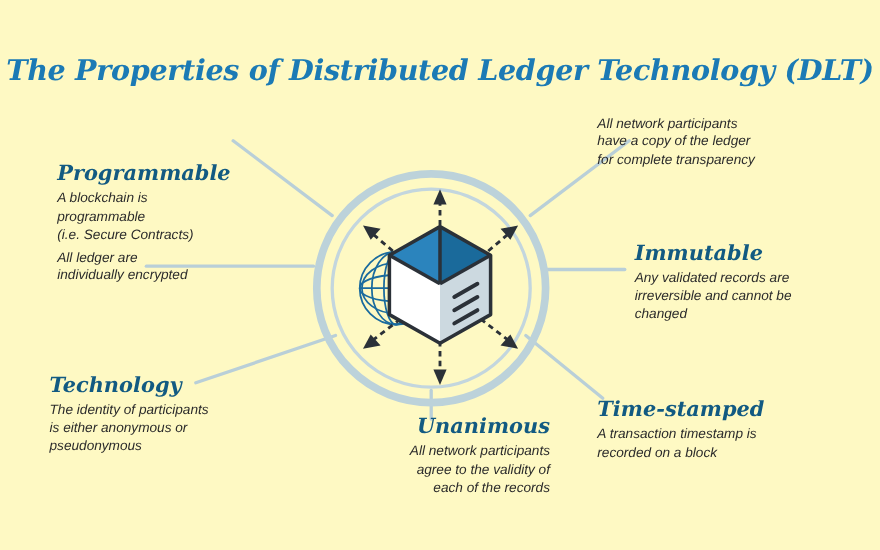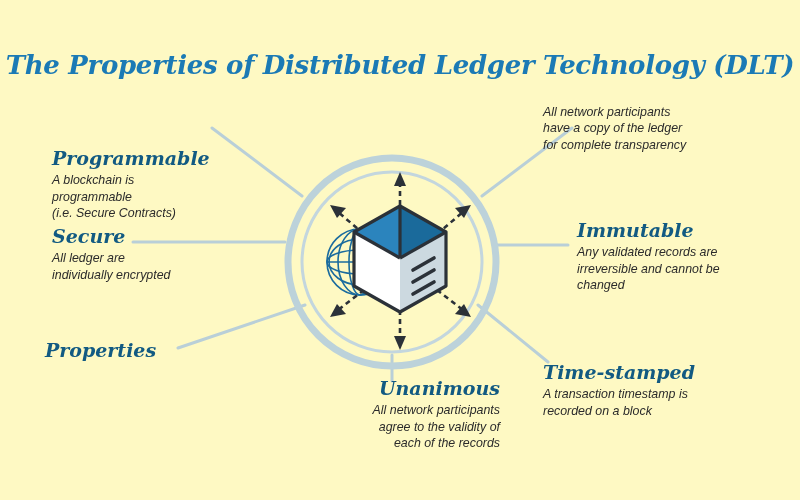--- a/index.html
+++ b/index.html
@@ -157,27 +157,29 @@
   </svg>
 
   <div class="prop p-programmable">
     <h2>Programmable</h2>
     <p>A blockchain is
 programmable
 (i.e. Secure Contracts)</p>
   </div>
 
   <div class="prop p-secure">
-    <h2>Secure</h2>
     <p>All ledger are
 individually encrypted</p>
   </div>
 
   <div class="prop p-anonymous">
-    <h2>Properties</h2>
+    <h2>Technology</h2>
+    <p>The identity of participants
+is either anonymous or
+pseudonymous</p>
   </div>
 
   <div class="prop p-distributed">
     <p>All network participants
 have a copy of the ledger
 for complete transparency</p>
   </div>
 
   <div class="prop p-immutable">
     <h2>Immutable</h2>

